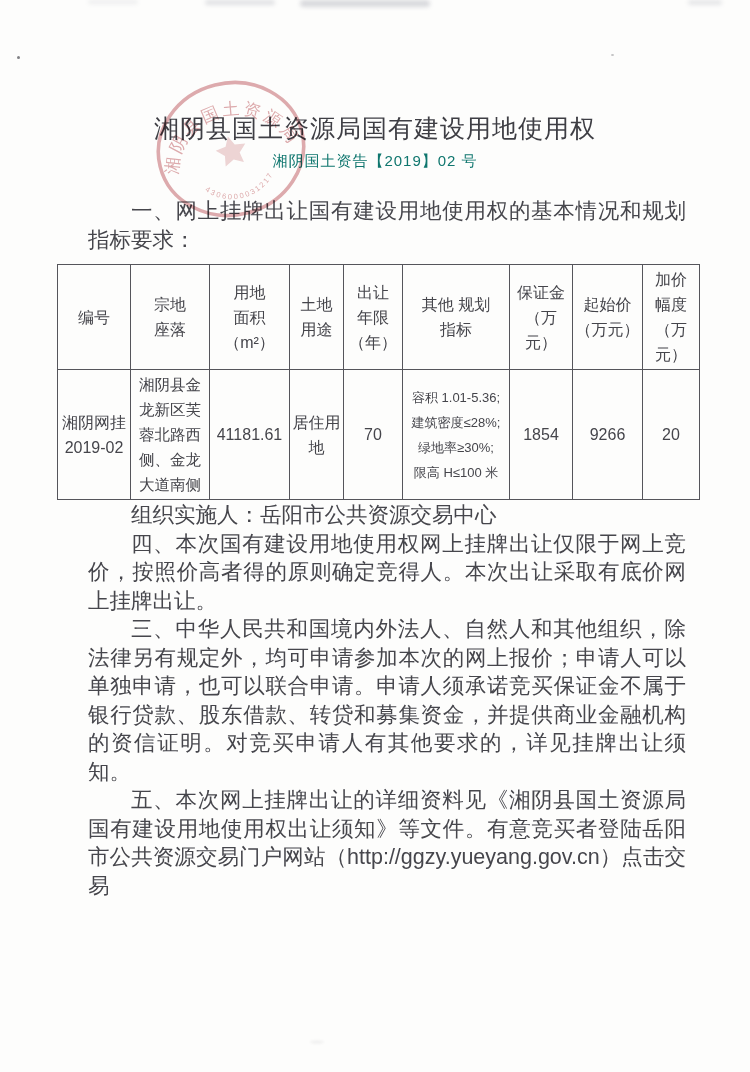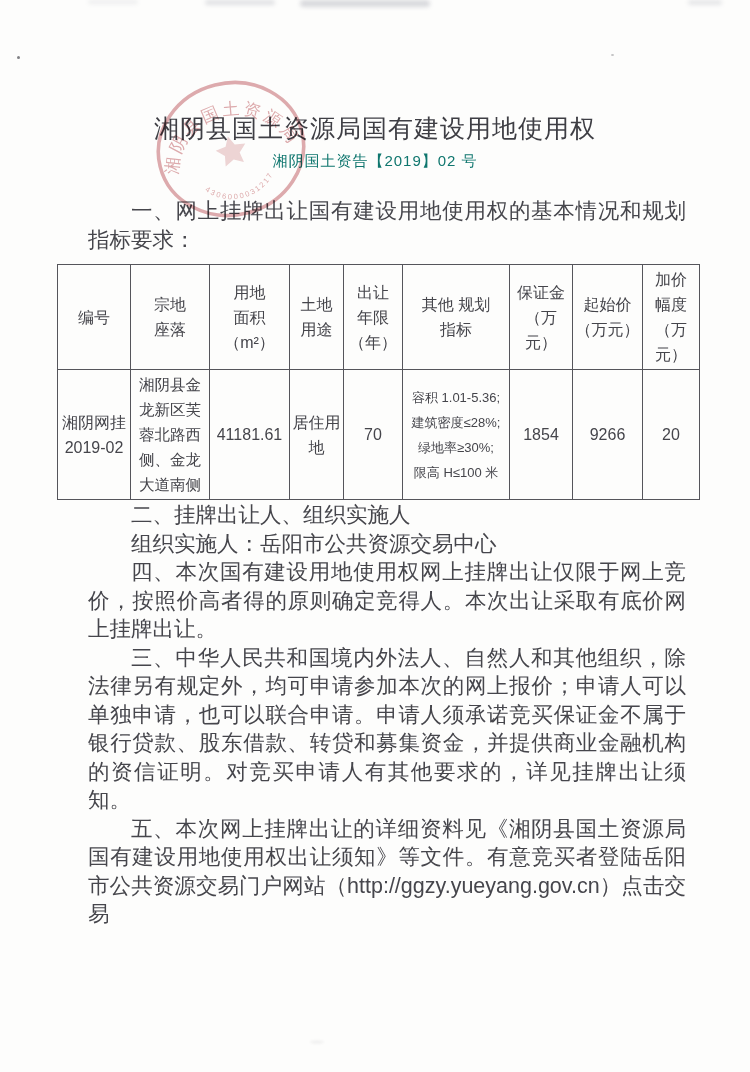--- a/index.html
+++ b/index.html
@@ -170,20 +170,19 @@
 建筑密度≤28%;
 绿地率≥30%;
 限高 H≤100 米</td>
         <td>1854</td>
         <td>9266</td>
         <td>20</td>
       </tr>
     </tbody>
       </table>
 
-    <p>二、挂牌出让人、组织实施人</p>
     <p>组织实施人：岳阳市公共资源交易中心</p>
     <p>四、本次国有建设用地使用权网上挂牌出让仅限于网上竞价，按照价高者得的原则确定竞得人。本次出让采取有底价网上挂牌出让。</p>
     <p>三、中华人民共和国境内外法人、自然人和其他组织，除法律另有规定外，均可申请参加本次的网上报价；申请人可以单独申请，也可以联合申请。申请人须承诺竞买保证金不属于银行贷款、股东借款、转贷和募集资金，并提供商业金融机构的资信证明。对竞买申请人有其他要求的，详见挂牌出让须知。</p>
     <p>五、本次网上挂牌出让的详细资料见《湘阴县国土资源局国有建设用地使用权出让须知》等文件。有意竞买者登陆岳阳市公共资源交易门户网站（http://ggzy.yueyang.gov.cn）点击交易</p>
   </div>
 
 </div>
 
 </body></html>

